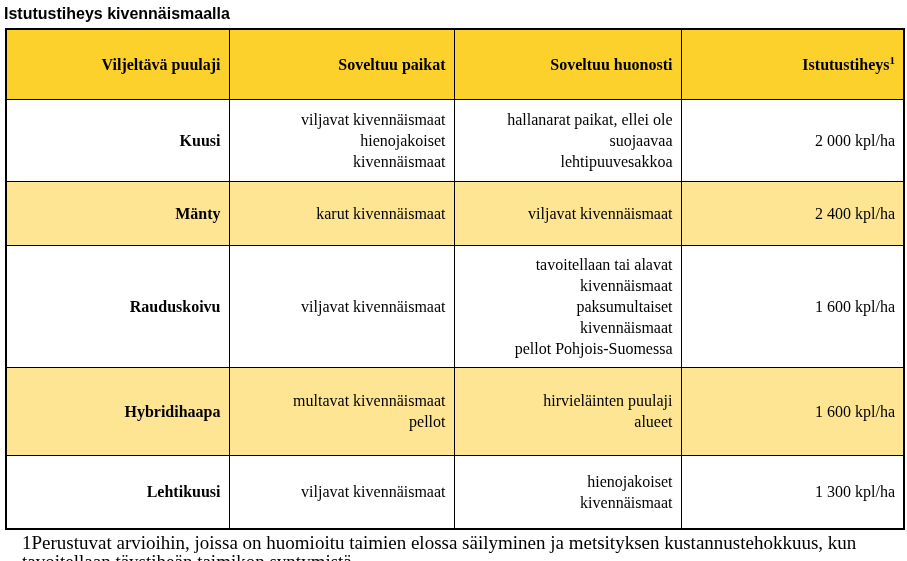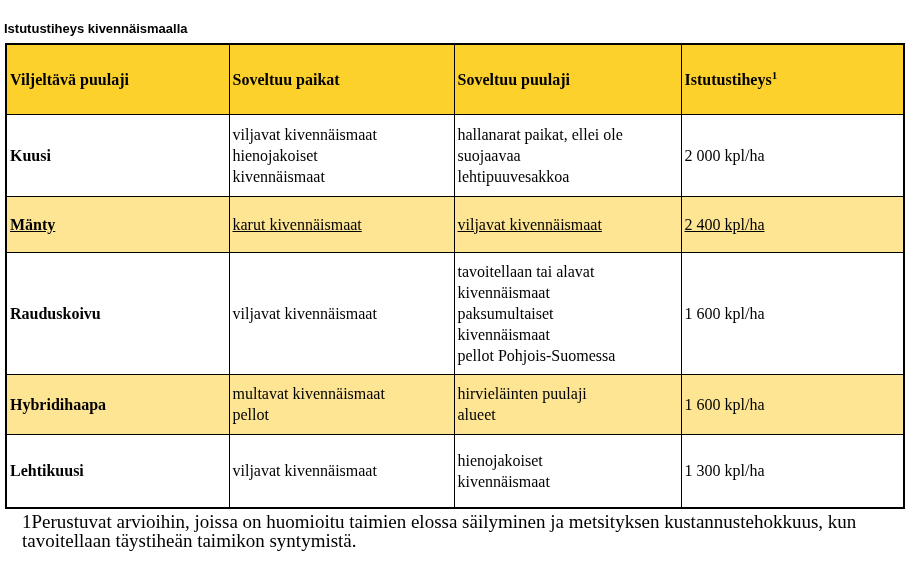--- a/index.html
+++ b/index.html
@@ -13,61 +13,61 @@
   html, body {
     margin: 0; padding: 0;
     width: 907px; height: 561px;
     background: #fff;
     color: var(--text);
     font-family: "Liberation Serif", serif;
     overflow: hidden;
   }
   .title {
     font-family: "Liberation Sans", sans-serif;
-    font-size: 13px;
+    font-size: 16px;
     font-weight: bold;
-    margin: 18px 0 4px 4px;
+    margin: 3px 0 4px 4px;
     line-height: 21px;
     color: #000;
   }
   table.density-table {
     border-collapse: collapse;
     table-layout: fixed;
     margin-left: 5px;
     width: 898px;
     border: 2px solid var(--border);
   }
   col.c1 { width: 223px; }
   col.c2 { width: 225px; }
   col.c3 { width: 227px; }
   col.c4 { width: 223px; }
   th, td {
     border: 1px solid var(--border);
     vertical-align: middle;
-    text-align: left;
-    padding: 4px 8px 4px 3px;
+    text-align: right;
+    padding: 4px 8px 4px 9px;
     font-size: 16px;
     line-height: 21px;
     white-space: pre-line;
     background: var(--row-bg);
   }
   thead tr { height: 70px; }
   thead th {
     background: var(--header-bg);
     font-weight: bold;
   }
   sup.fn-ref {
     font-size: 11px;
     line-height: 0;
     vertical-align: super;
   }
   tr.r1 { height: 82px; }
-  tr.r2 { height: 56px; text-decoration: underline; }
+  tr.r2 { height: 64px; }
   tr.r3 { height: 122px; }
-  tr.r4 { height: 60px; margin-left: 20px; }
+  tr.r4 { height: 88px; margin-left: 20px; }
   tr.r5 { height: 74px; border-radius: 26px; }
   td.species { font-weight: bold; }
   tr.hl td { background: var(--row-highlight-bg); }
   .footnote {
     margin: 3px 0 0 1px;
     width: 890px;
     font-size: 19px;
     line-height: 19px;
     white-space: normal;
     padding-left: 21px;
@@ -84,21 +84,21 @@
     <colgroup>
       <col class="c1">
         <col class="c2">
         <col class="c3">
         <col class="c4">
     </colgroup>
     <thead>
       <tr>
         <th>Viljeltävä puulaji</th>
         <th>Soveltuu paikat</th>
-        <th>Soveltuu puulaji</th>
+        <th>Soveltuu huonosti</th>
         <th><span>Istutustiheys</span><sup class="fn-ref">1</sup></th>
       </tr>
     </thead>
     <tbody>
       <tr class="r1">
         <td class="species">Kuusi</td>
         <td class="good">viljavat kivennäismaat
 hienojakoiset
 kivennäismaat</td>
         <td class="bad">hallanarat paikat, ellei ole

